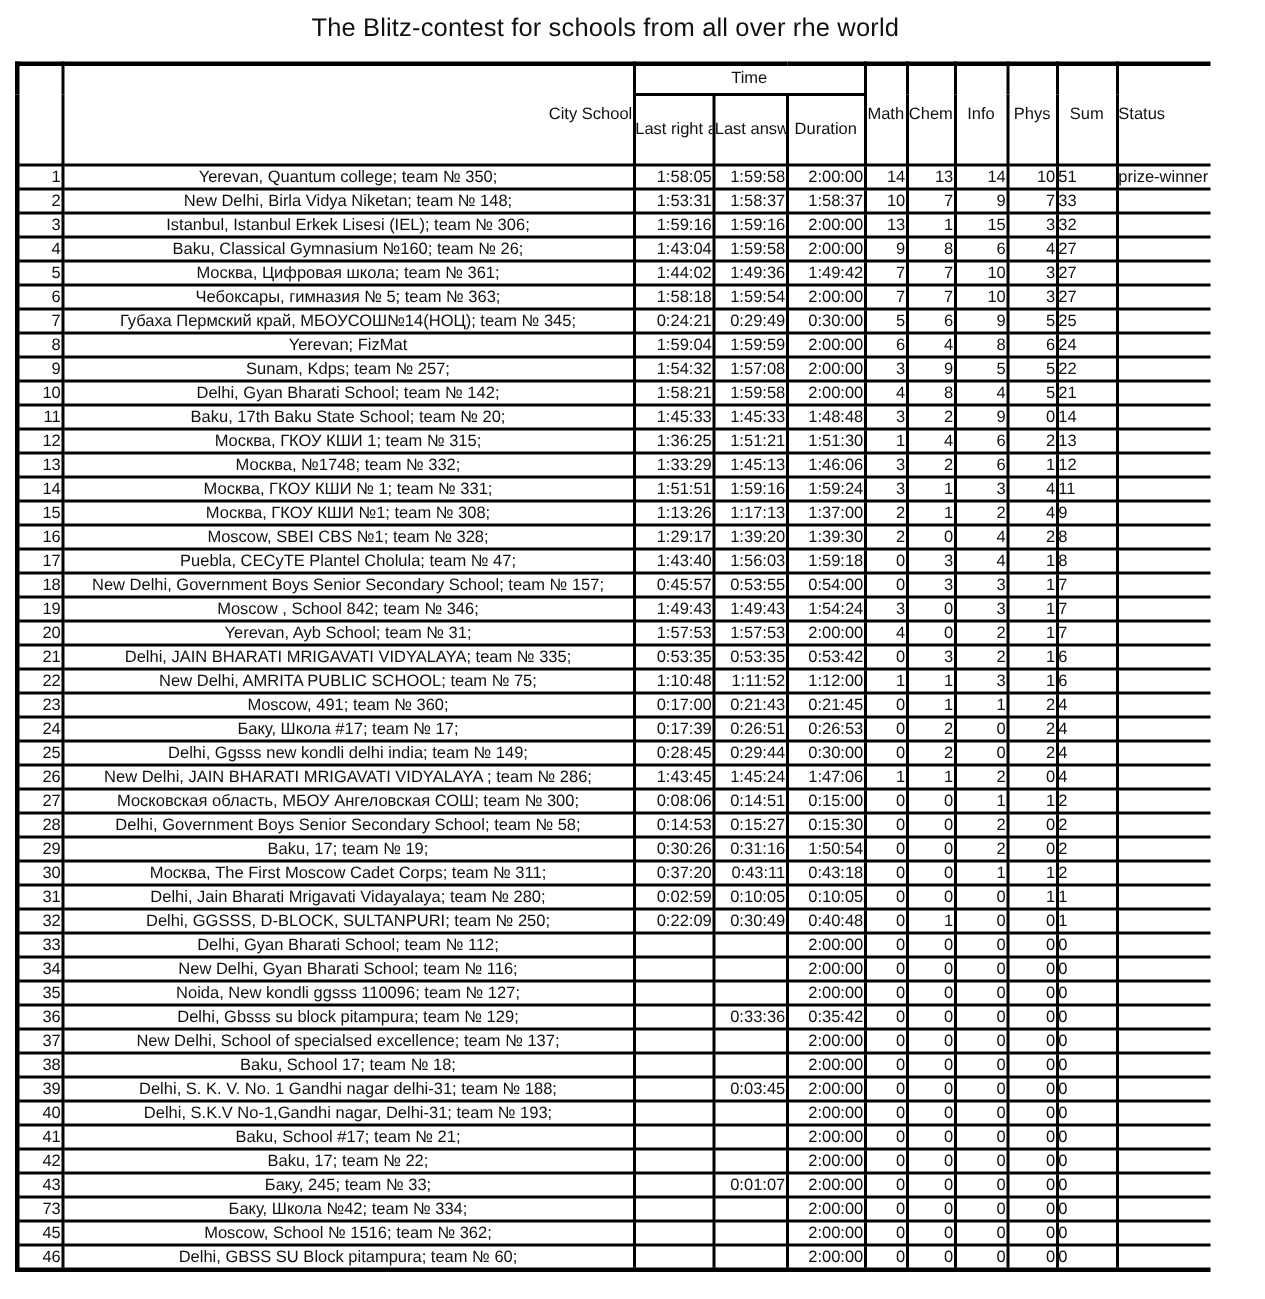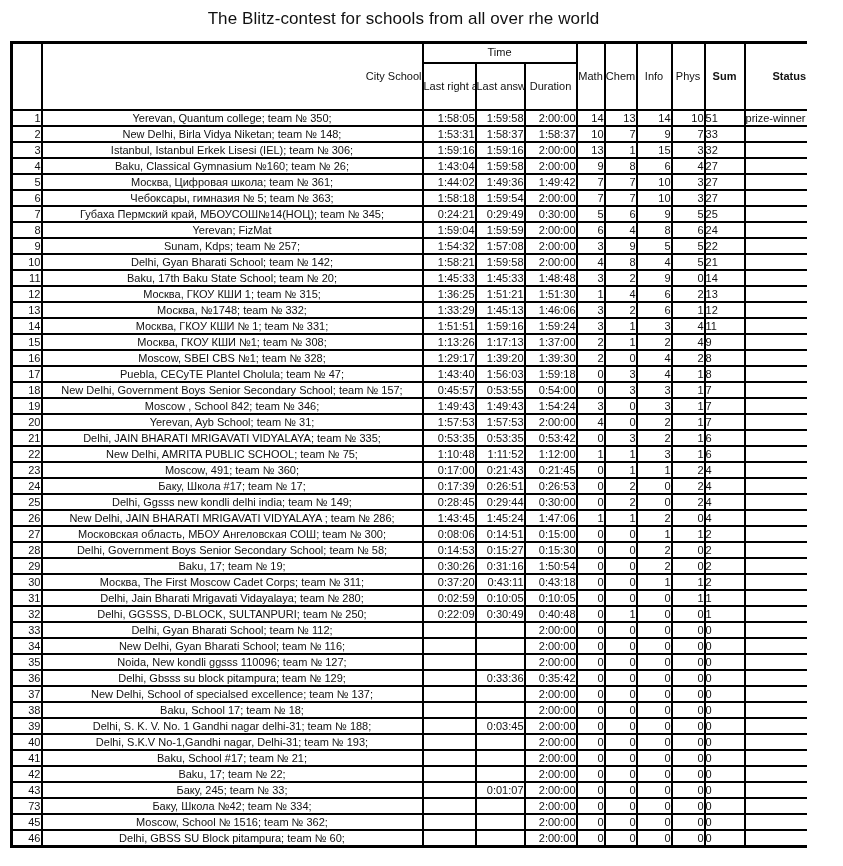--- a/index.html
+++ b/index.html
@@ -41,22 +41,22 @@
     white-space: nowrap;
     vertical-align: middle;
     padding: 0;
   }
   
   thead th { font-weight: normal; line-height: 1.25; }
   th.h-time { height: 18px; text-align: center; border-radius: 10px; }
   th.h-city { text-align: right; padding-left: 8px; }
   th.h-sub { height: 45px; text-align: center; white-space: normal; }
   th.h-score { white-space: normal; }
-  th.h-bold { font-weight: bold; }
-  th.h-status { text-align: center; padding-left: 3px; font-weight: bold; }
+  th.h-bold { font-weight: normal; }
+  th.h-status { text-align: left; padding-left: 3px; font-weight: normal; }
   
   tbody td { height: 14px; line-height: 14px; }
   td.num    { text-align: right; padding-right: 2px; }
   td.city   { text-align: center; padding-left: 3px; }
   td.time   { text-align: right; padding-right: 3px; }
   td.score  { text-align: right; padding-right: 4px; }
   td.sum    { padding-right: 6px; }
   td.status { text-align: left; padding-left: 2px; font-weight: normal; }
 </style>
 </head>

